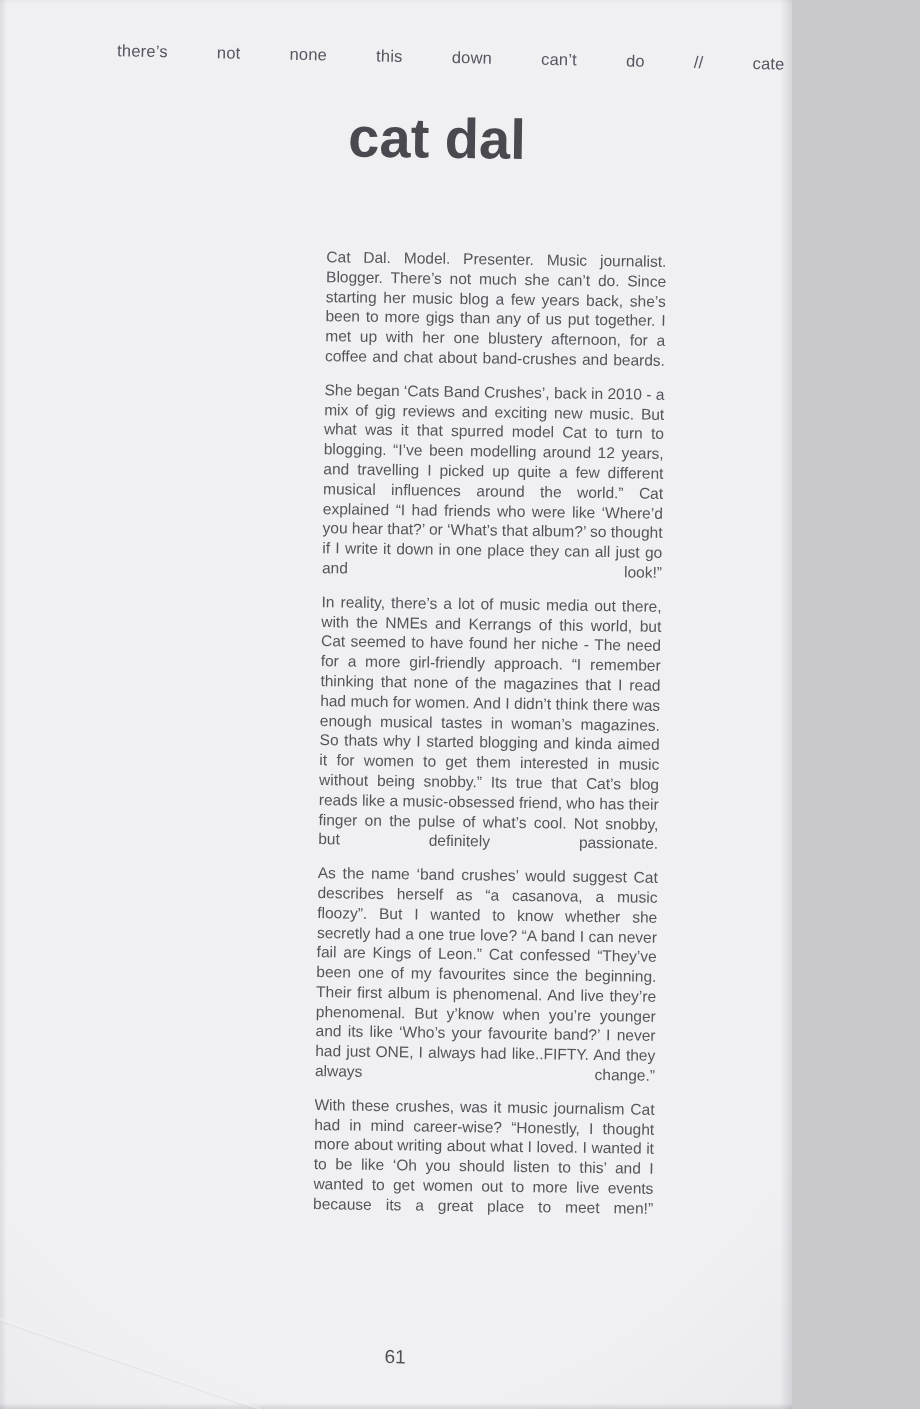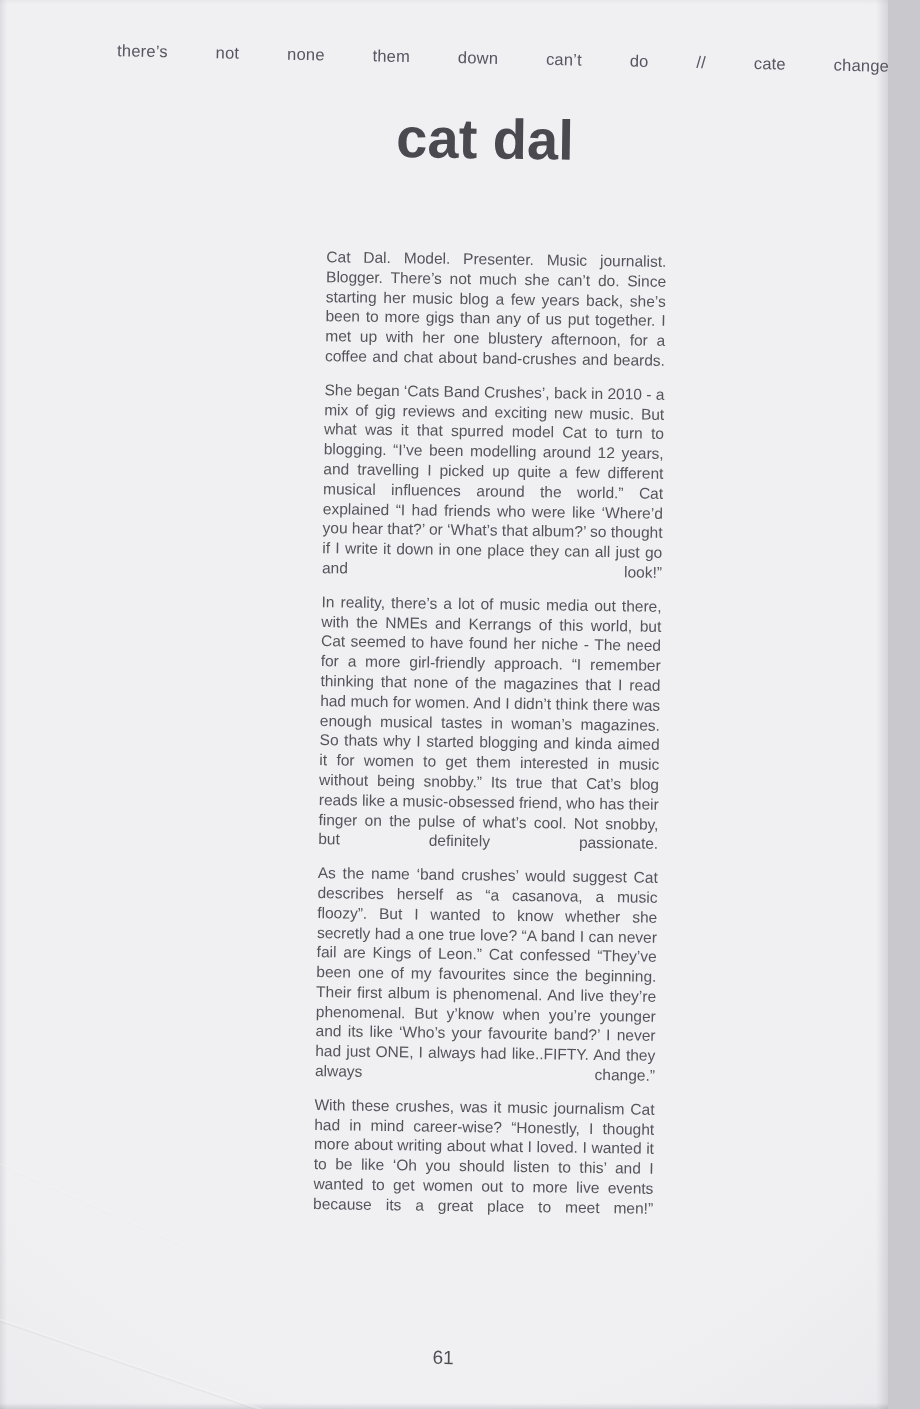--- a/index.html
+++ b/index.html
@@ -9,21 +9,21 @@
     --header-text:#565560;
     --edge-shadow:#dcdbe0;
   }
   html,body{margin:0;padding:0;}
   body{
     width:920px;height:1409px;overflow:hidden;
     background:#c9c8cd;
     font-family:"Liberation Sans","DejaVu Sans",sans-serif;
   }
   .page{
-    position:relative;width:888px;height:1409px;overflow:hidden;
+    position:relative;width:792px;height:1409px;overflow:hidden;
     background-color:var(--paper);
     background-image:
       linear-gradient(90deg, rgba(110,108,120,0.14) 0px, rgba(110,108,120,0) 7px),
       linear-gradient(270deg, rgba(110,108,120,0.20) 0px, rgba(110,108,120,0) 12px),
       linear-gradient(0deg, rgba(110,108,120,0.22) 0px, rgba(110,108,120,0) 6px),
       linear-gradient(180deg, rgba(110,108,120,0.06) 0px, rgba(110,108,120,0) 5px),
       radial-gradient(130% 105% at 48% 42%, rgba(255,255,255,0.25) 55%, rgba(140,138,150,0.16) 100%);
   }
   
   .crease{
@@ -79,21 +79,21 @@
 
   <div class="crease"></div>
   <div class="crease2"></div>
 
   <div class="tilt">
 
     <div class="masthead">
       <span>there’s</span>
       <span>not</span>
       <span>none</span>
-      <span>them</span>
+      <span>this</span>
       <span>down</span>
       <span>can’t</span>
       <span>do</span>
       <span>//</span>
       <span>cate</span>
       <span>change</span>
     </div>
 
     <h1 class="title">cat dal</h1>
 

